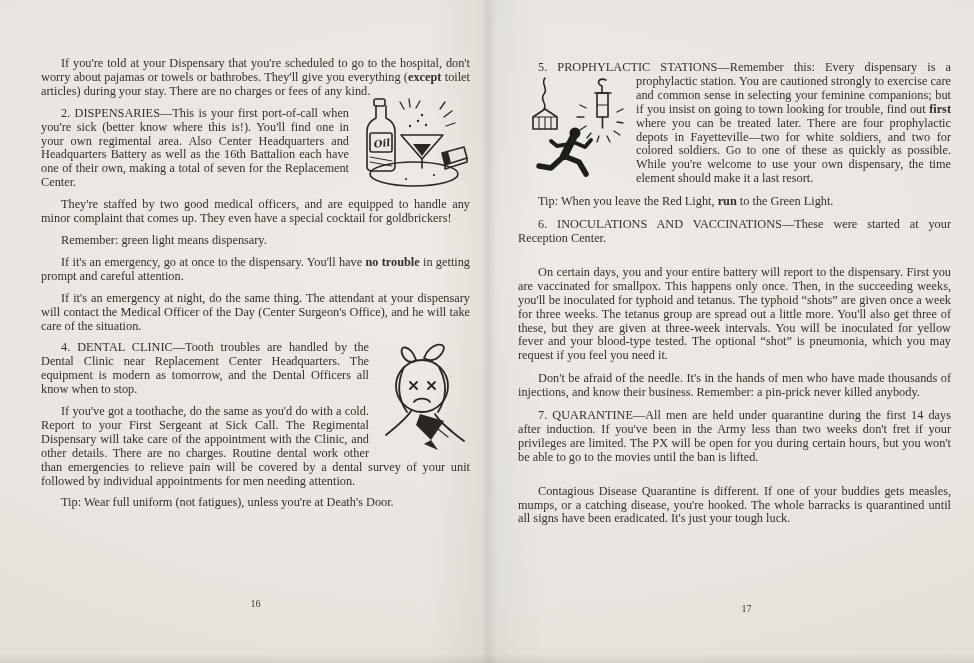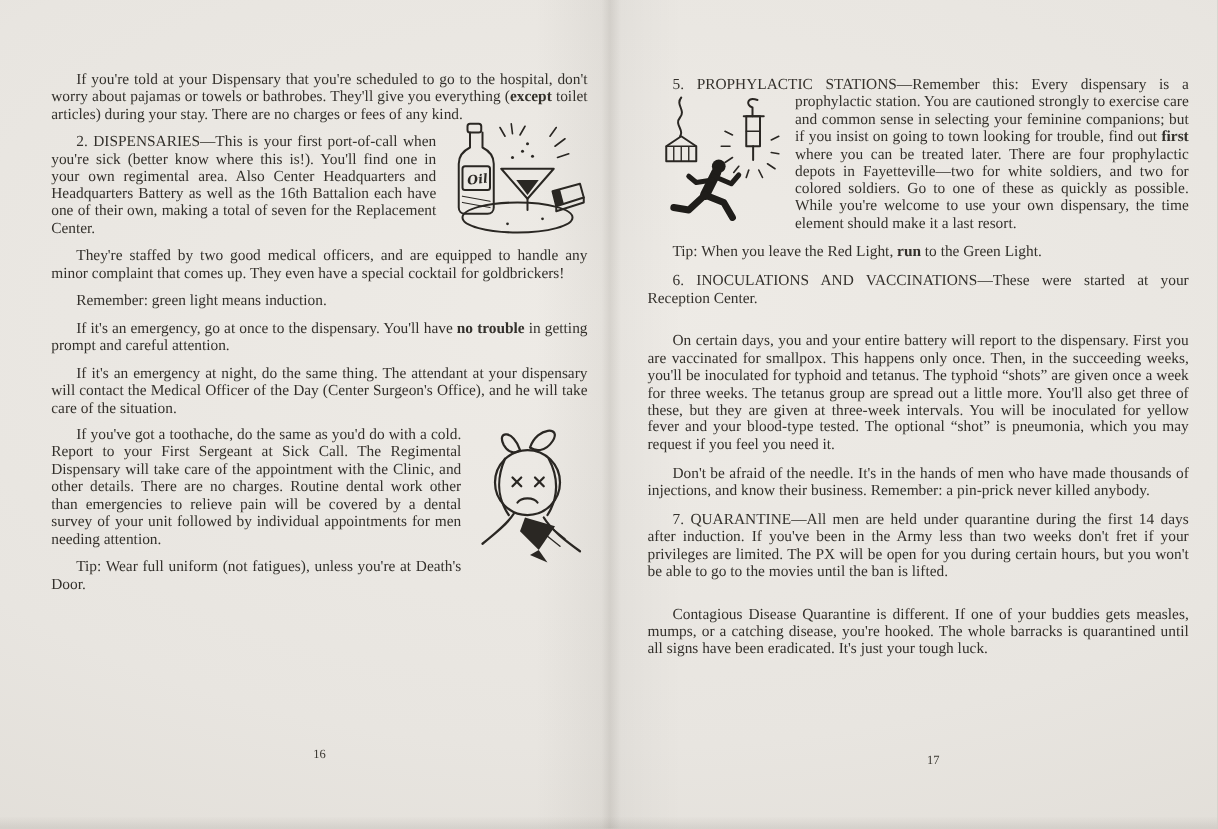--- a/index.html
+++ b/index.html
@@ -99,21 +99,21 @@
             <path d="M84,58 L106,52 L109,63 L87,70 Z"></path>
             <path d="M87,70 L87,74 L109,67 L109,63"></path>
             <path d="M84,58 L90,56.4 L93,67.6 L87,70 Z" fill="#2a2723" stroke="none"></path>
           </g>
         </svg>
       </span><span class="rich"><span>2. DISPENSARIES—This is your first port-of-call when you're sick (better know where this is!). You'll find one in your own regimental area. Also Center Headquarters and Headquarters Battery as well as the 16th Battalion each have one of their own, making a total of seven for the Replacement Center.</span></span>
     </p>
 
     <p class="para"><span>They're staffed by two good medical officers, and are equipped to handle any minor complaint that comes up. They even have a special cocktail for goldbrickers!</span></p>
 
-    <p class="para"><span>Remember: green light means induction.</span></p>
+    <p class="para"><span>Remember: green light means dispensary.</span></p>
 
 
     <p class="para"><span>If it's an emergency, go at once to the dispensary. You'll have </span><span class="bold">no trouble</span><span> in getting prompt and careful attention.</span></p>
 
     <p class="para"><span>If it's an emergency at night, do the same thing. The attendant at your dispensary will contact the Medical Officer of the Day (Center Surgeon's Office), and he will take care of the situation.</span></p>
 
     <p class="para">
       <span class="illus illus-right-face">
         <svg width="92" height="116" viewBox="0 0 92 116" fill="none" stroke="#2a2723" stroke-width="1.8" stroke-linecap="round" stroke-linejoin="round">
 
@@ -130,21 +130,21 @@
 
           <path d="M36,63 C39,58.5 49,58.5 52,63"></path>
 
           <path d="M8,96 C18,88 28,80 33,72"></path>
           <path d="M57,75 C63,85 75,94 86,102"></path>
 
           <path d="M42,75 L66,82 L53,101 L38,86 Z" fill="#2a2723" stroke="none"></path>
           <path d="M53,101 L60,111 L46,105 Z" fill="#2a2723" stroke="none"></path>
           <path d="M64,84 L74,92 M60,90 L70,98" stroke-width="1.1"></path>
         </svg>
-      </span>
+      </span><span class="rich"><span>4. DENTAL CLINIC—Tooth troubles are handled by the Dental Clinic near Replacement Center Headquarters. The equipment is modern as tomorrow, and the Dental Officers all know when to stop.</span></span>
     </p>
 
     <p class="para"><span>If you've got a toothache, do the same as you'd do with a cold. Report to your First Sergeant at Sick Call. The Regimental Dispensary will take care of the appointment with the Clinic, and other details. There are no charges. Routine dental work other than emergencies to relieve pain will be covered by a dental survey of your unit followed by individual appointments for men needing attention.</span></p>
 
     <p class="para"><span>Tip: Wear full uniform (not fatigues), unless you're at Death's Door.</span></p>
 
     <div class="pagenum pagenum-left">16</div>
   </div>
 
   <div class="page page-right">

